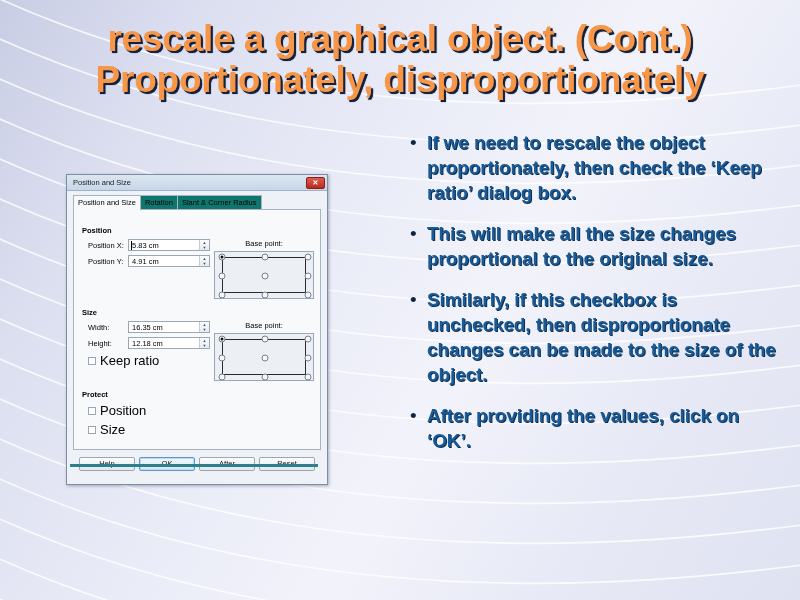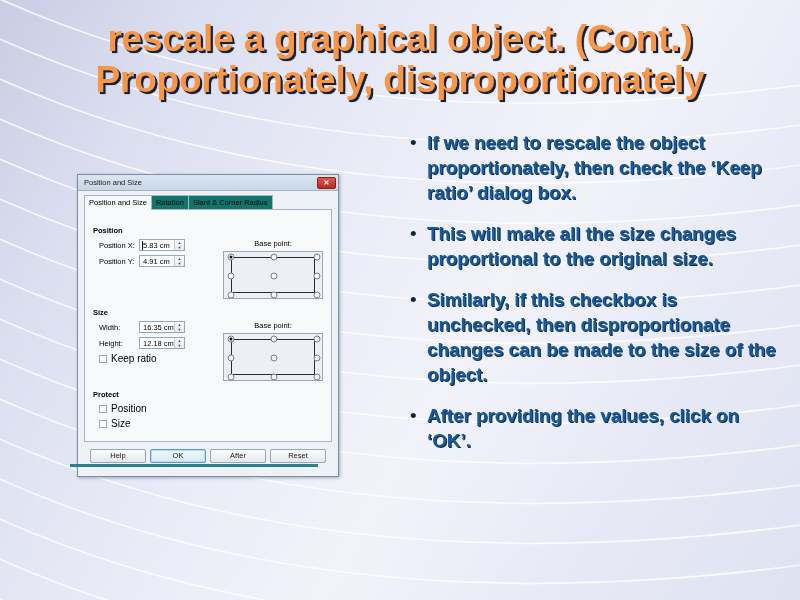--- a/index.html
+++ b/index.html
@@ -60,21 +60,21 @@
     font-weight: bold;
     line-height: 25px;
     color: #1a5a96;
     text-shadow: 1px 1px 0 #0c2e4e;
     letter-spacing: -0.1px;
   }
 
   
   #dialog {
     position: absolute;
-    left: 77px; top: 174px;
+    left: 66px; top: 174px;
     width: 262px;
     background: #eef1f5;
     border: 1px solid #7b8ea3;
     box-shadow: 1px 1px 3px rgba(30,40,60,0.35);
     font-size: 7.5px;
     color: #000;
   }
   .dlg-titlebar {
     height: 16px;
     background: linear-gradient(#dce6f2, #c7d6e8);
@@ -126,21 +126,21 @@
   .col-left { width: 128px; }
   .col-right { flex: 1 1 auto; padding-left: 4px; }
 
   .field-row { display: flex; align-items: center; margin-bottom: 4px; padding-left: 6px; }
   .field-label { width: 40px; font-size: 7.5px; }
   .spin {
     display: flex;
     border: 1px solid #9aa7b5;
     background: #fff;
     height: 12px;
-    width: 46px;
+    width: 82px;
   }
   .spin-val { flex: 1 1 auto; font-size: 7.5px; line-height: 11px; padding-left: 3px; position: relative; }
   .spin-val.caret::before {
     content: "";
     position: absolute; left: 2px; top: 1px;
     width: 1px; height: 9px; background: #000;
   }
   .spin-btns {
     width: 10px;
     border-left: 1px solid #c3ccd6;
@@ -198,21 +198,21 @@
   }
   .chkbox.checked::after {
     content: "\2713";
     position: absolute;
     left: 0px; top: -3px;
     font-size: 8px;
     line-height: 10px;
     color: #6f7d8c;
   }
   .chkbox.dim { background: #eef0f2; border-color: #bcc4cc; }
-  .chk-label { font-size: 10px; }
+  .chk-label { font-size: 13px; }
   .dim-text { color: #9aa2ab; }
 
   .btn-row {
     display: flex;
     justify-content: space-between;
     padding: 7px 6px 6px 6px;
   }
   .dlg-btn {
     width: 56px; height: 14px;
     font-size: 7.5px;

